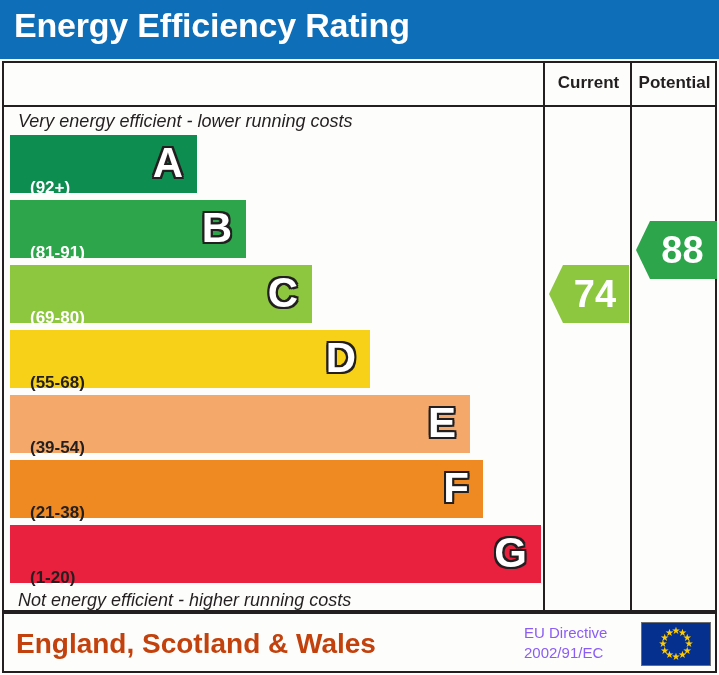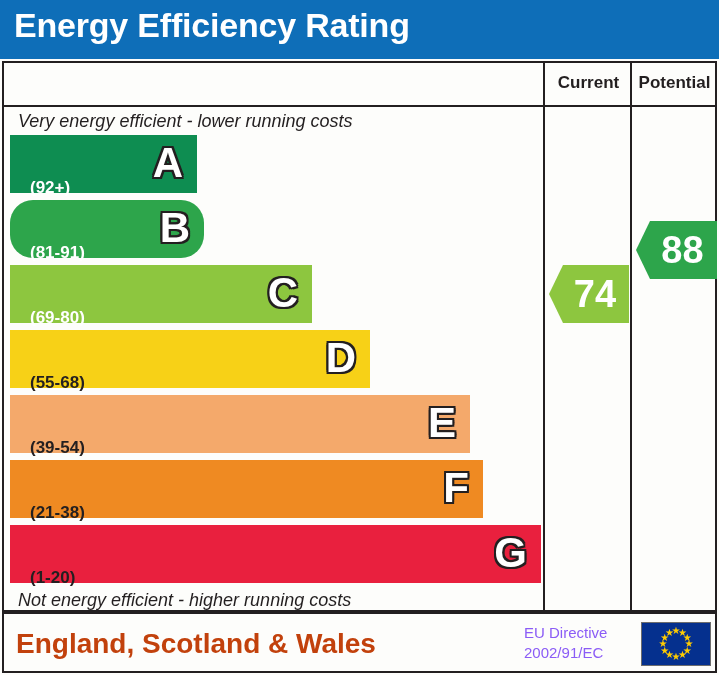--- a/index.html
+++ b/index.html
@@ -137,21 +137,21 @@
     <div class="col-head potential">Potential</div>
 
     <div class="caption bottom">Not energy efficient - higher running costs</div>
     <div class="caption top">Very energy efficient - lower running costs</div>
 
     <div class="bands" id="band-list">
         <div class="band" style="top: 0px; width: 187px; background: rgb(14, 141, 81);">
           <span class="band-range light-label">(92+)</span>
           <span class="band-letter">A</span>
         </div>
-        <div class="band" style="top: 65px; width: 194px; background: rgb(45, 165, 75); border-radius: 23px;">
+        <div class="band" style="top: 65px; width: 236px; background: rgb(45, 165, 75);">
           <span class="band-range light-label">(81-91)</span>
           <span class="band-letter">B</span>
         </div>
         <div class="band" style="top: 130px; width: 302px; background: rgb(141, 198, 63);">
           <span class="band-range light-label">(69-80)</span>
           <span class="band-letter">C</span>
         </div>
         <div class="band" style="top: 195px; width: 360px; background: rgb(247, 209, 23);">
           <span class="band-range dark-label">(55-68)</span>
           <span class="band-letter">D</span>

